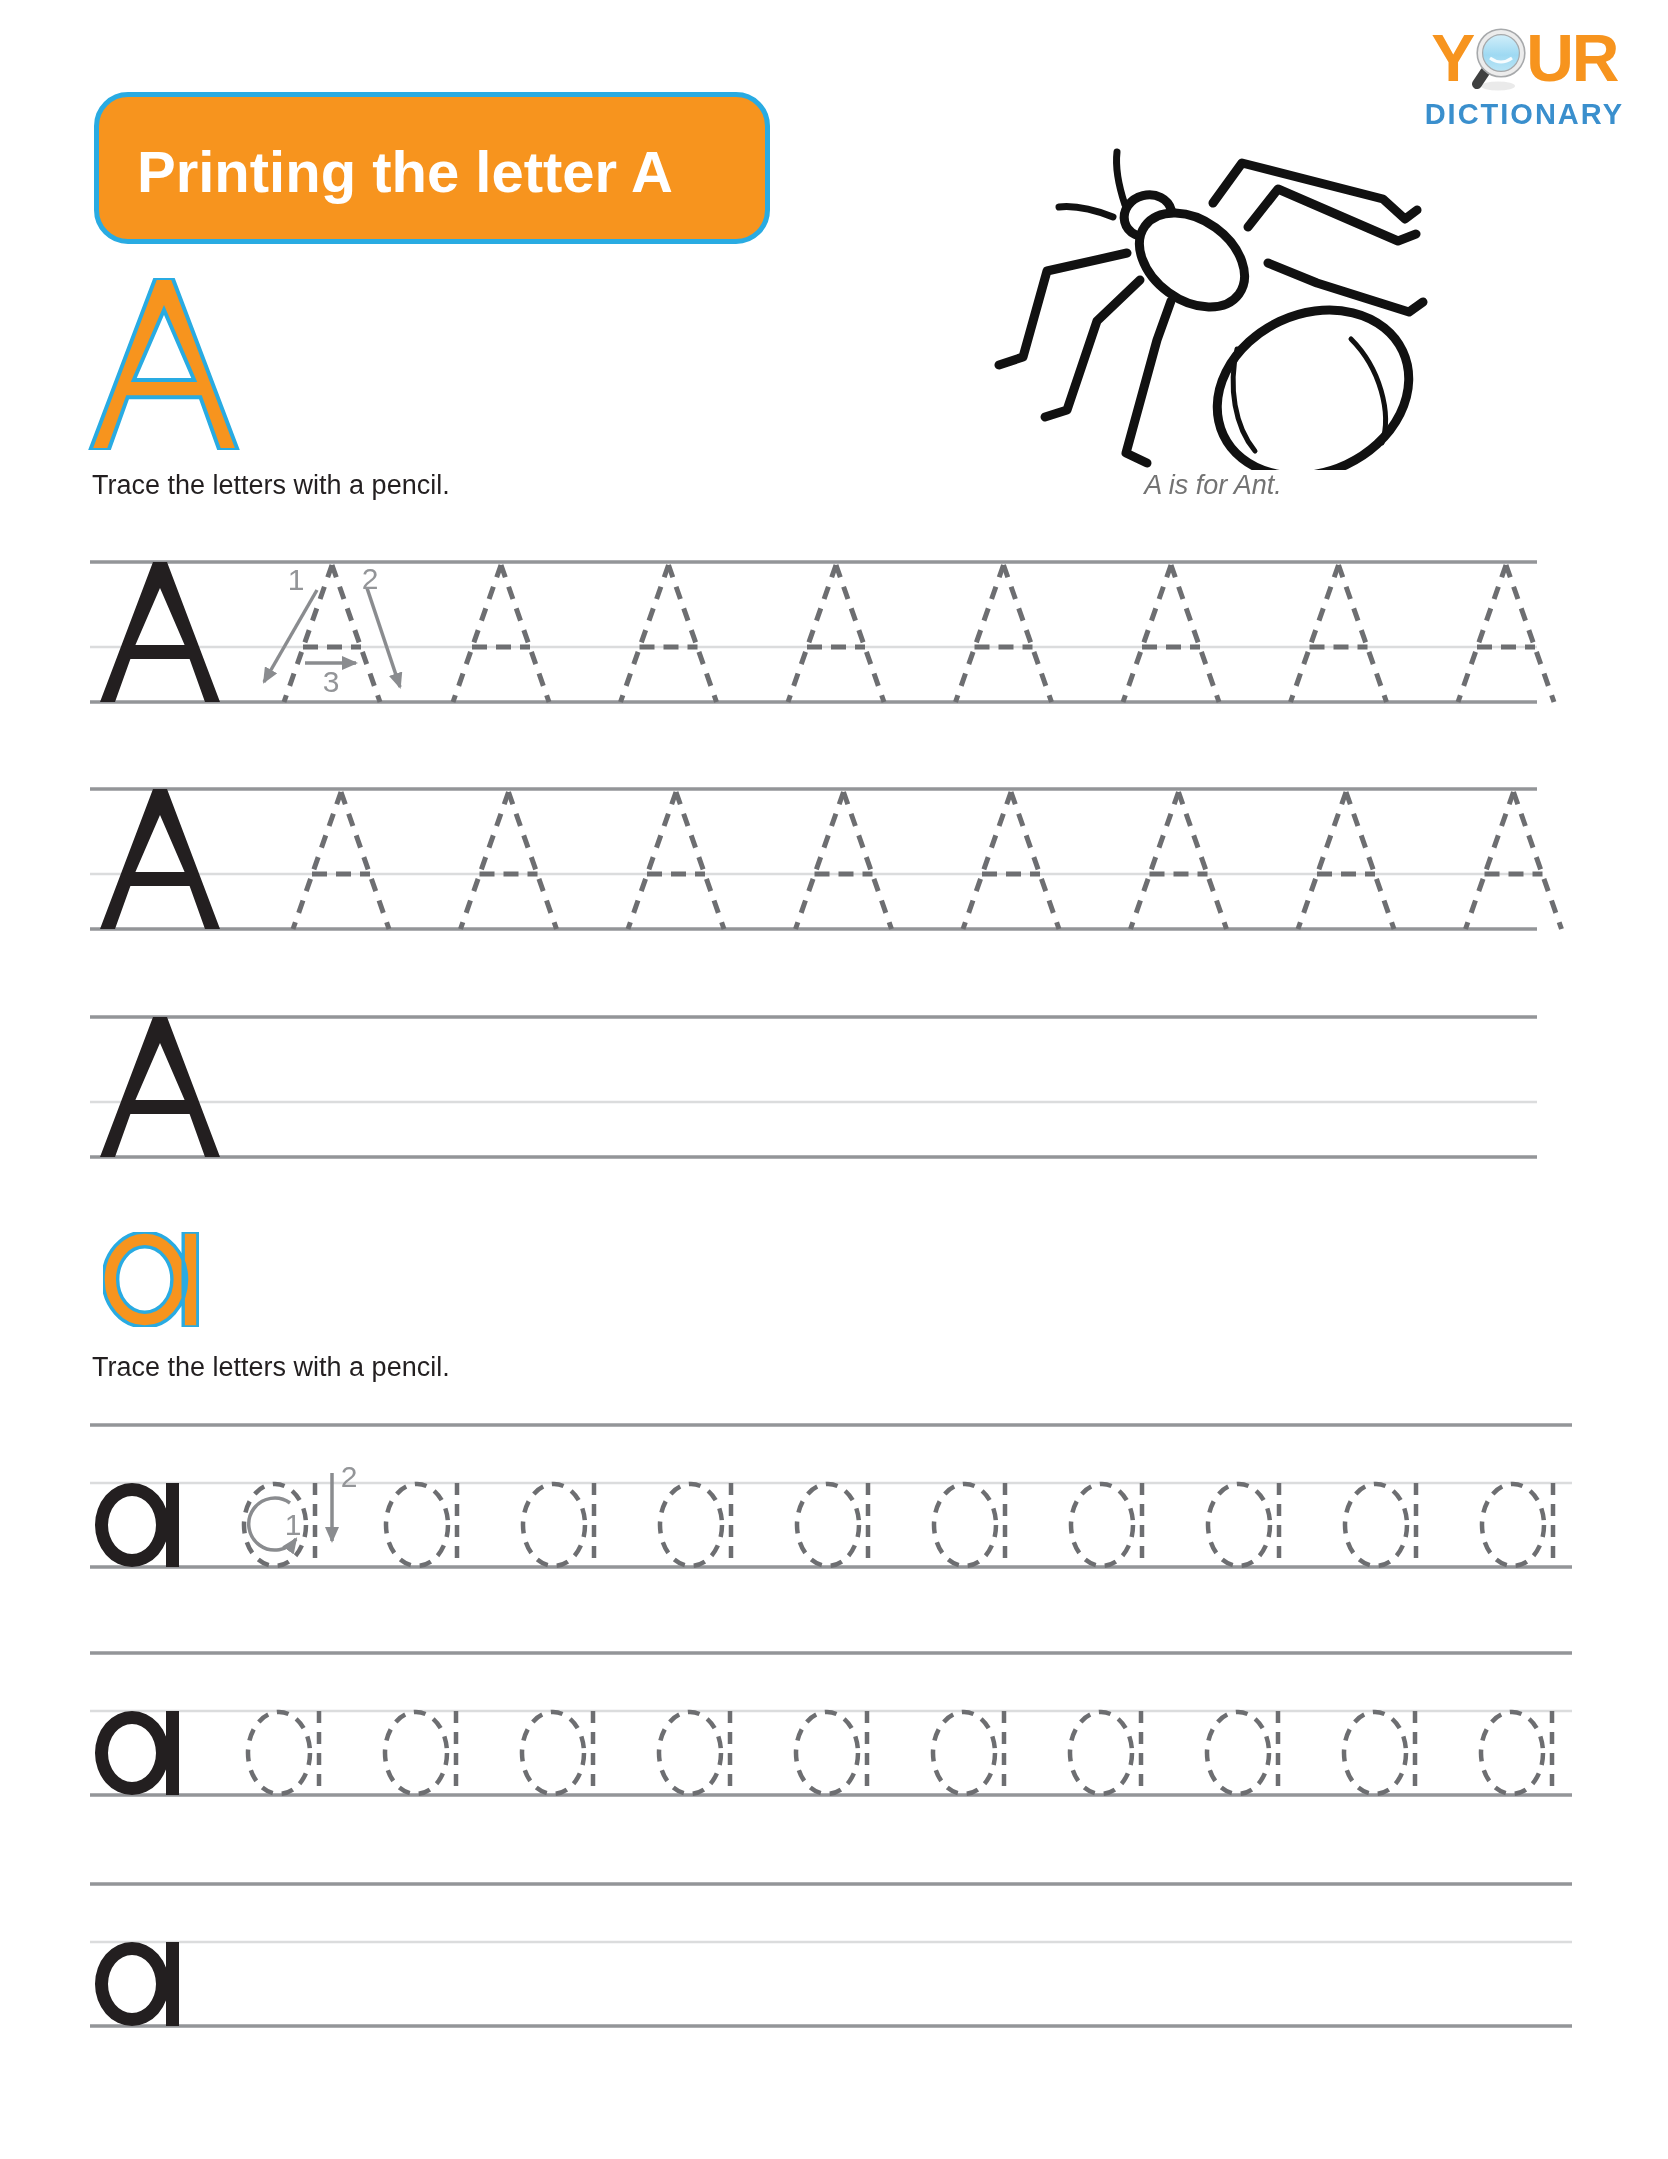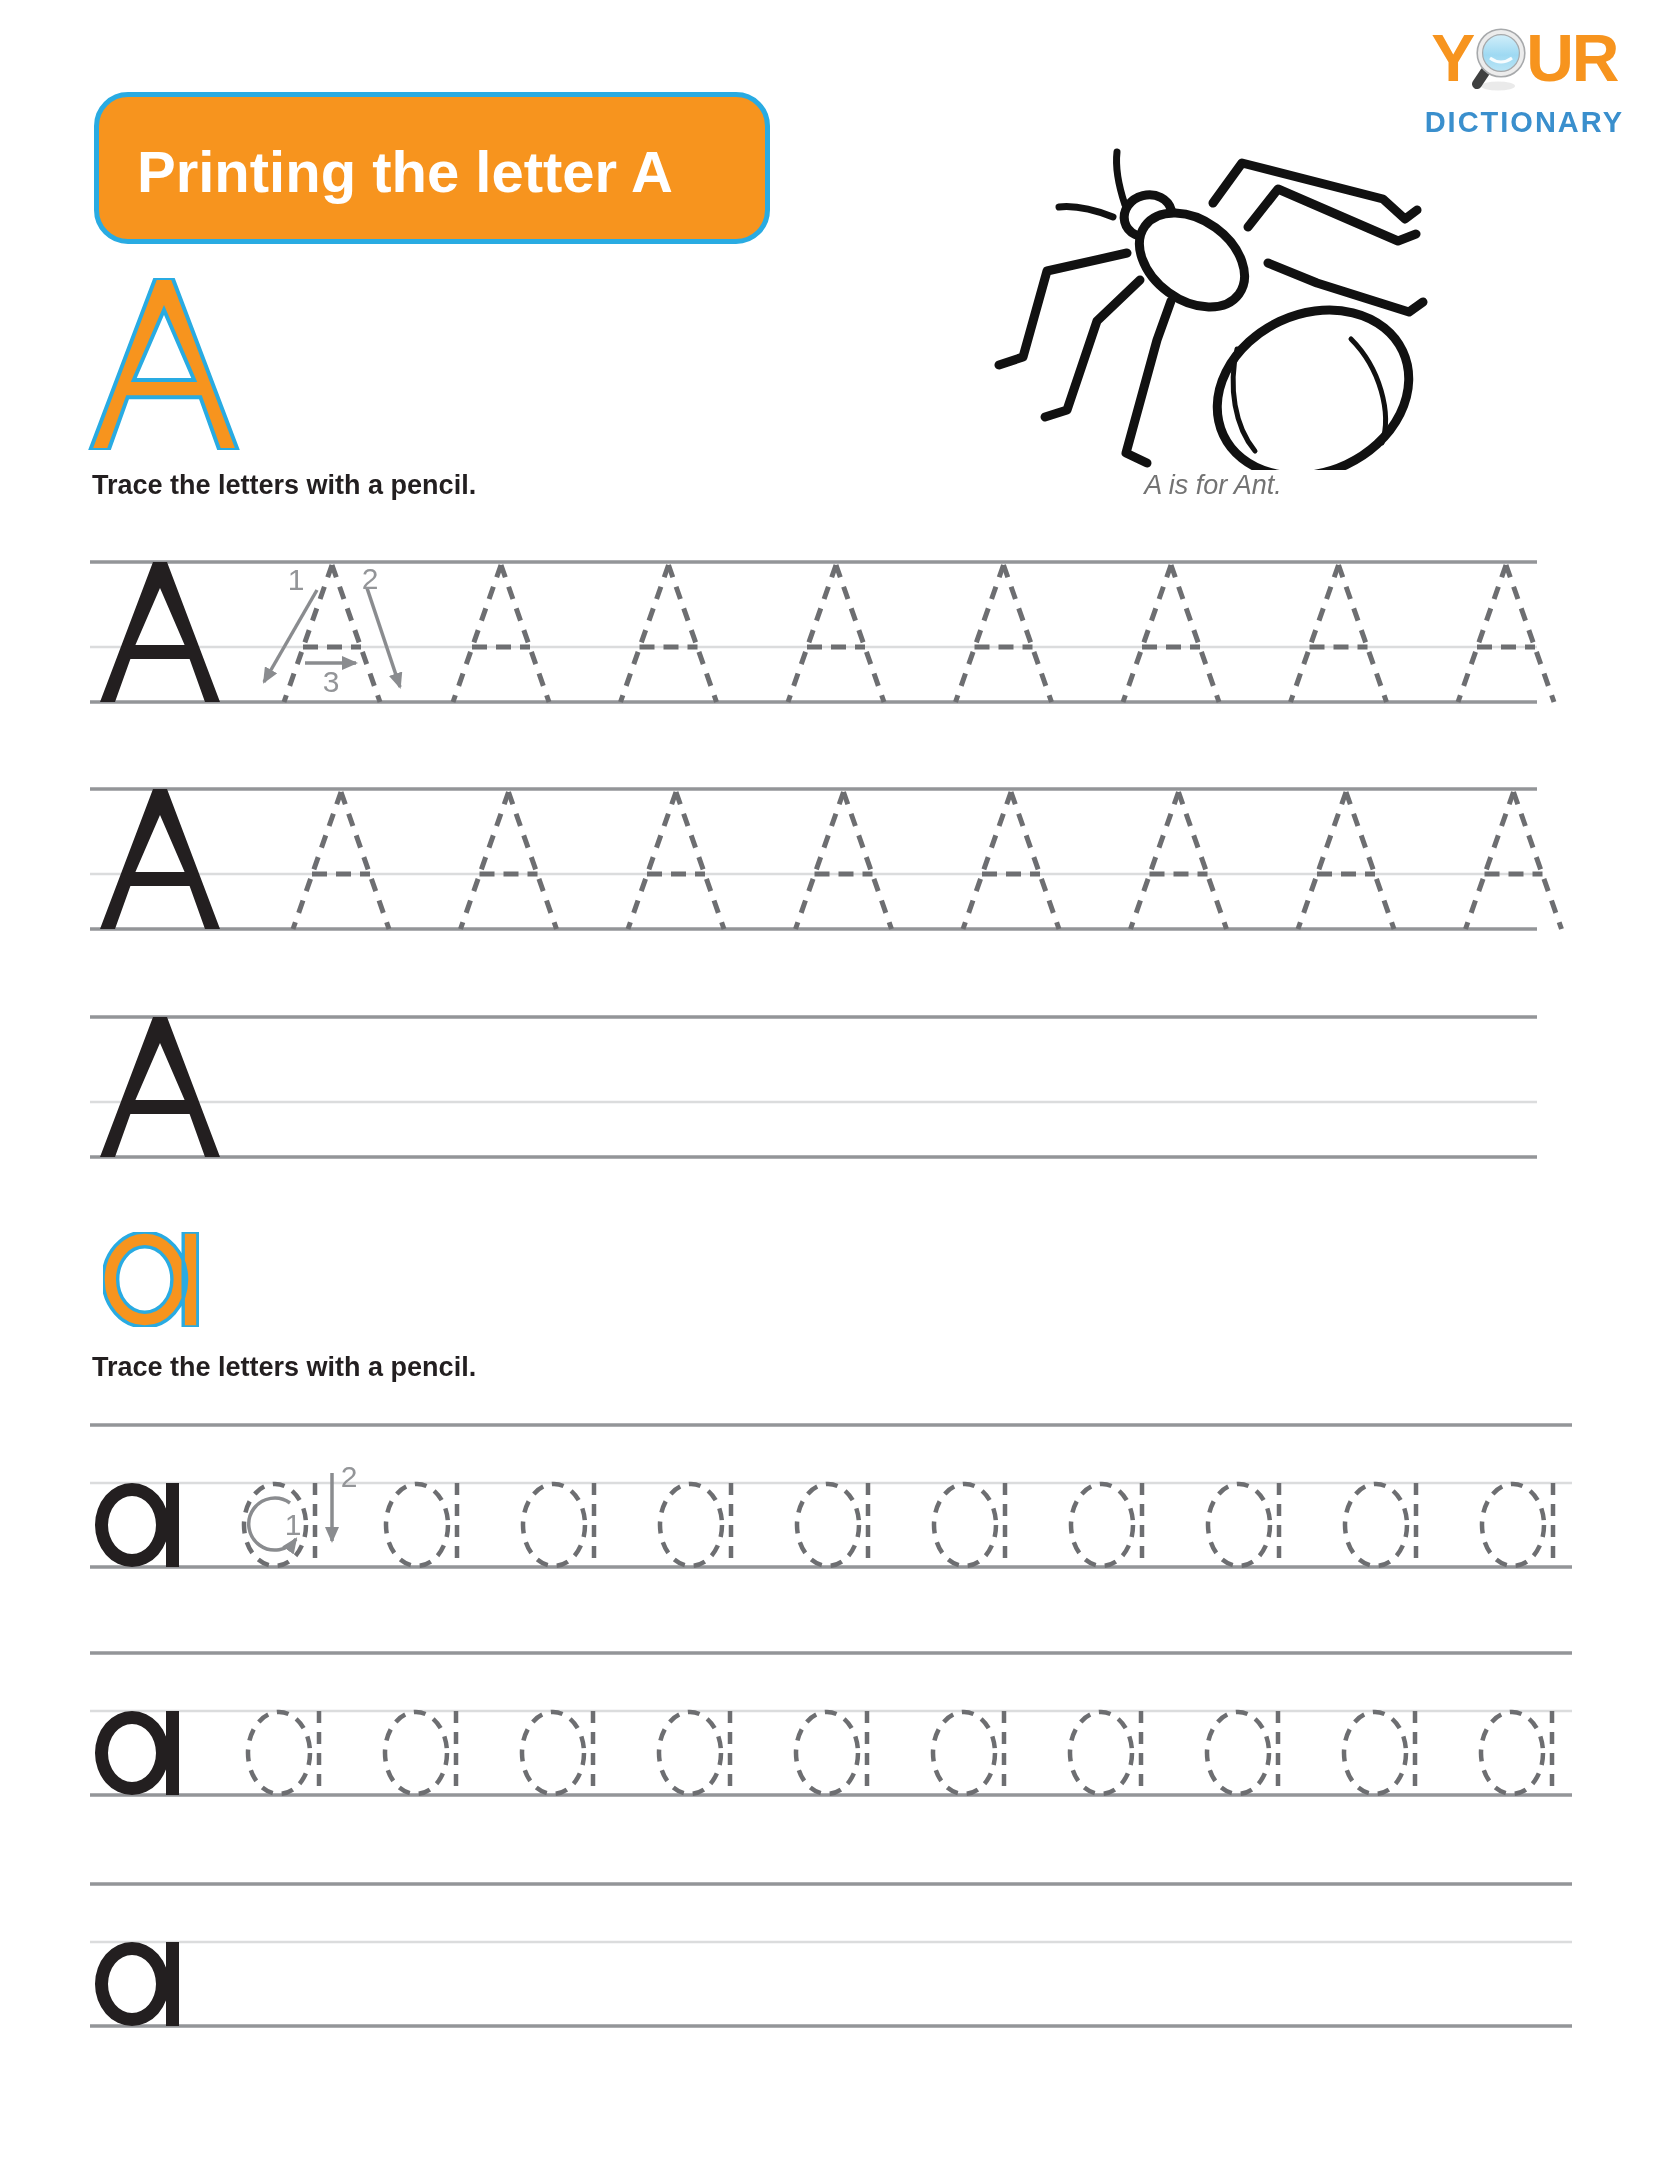--- a/index.html
+++ b/index.html
@@ -5,30 +5,30 @@
   html,body{margin:0;padding:0;background:#e8e8e8;}
   .page{
     position:relative;width:1668px;height:2159px;background:#ffffff;
     overflow:hidden;font-family:"Liberation Sans",sans-serif;margin:0 auto;
   }
   
   .logo{position:absolute;top:24px;right:44px;display:flex;flex-direction:column;align-items:center;}
   .logo-top{display:flex;align-items:center;}
   .logo-word{font-weight:bold;font-size:66px;letter-spacing:-2px;color:var(--orange);line-height:1;}
   .logo-glass{margin:0 -2px 0 -1px;position:relative;top:4px;}
-  .logo-bottom{font-weight:bold;font-size:29px;letter-spacing:2px;color:var(--logo-blue);margin-top:16px;line-height:1;}
+  .logo-bottom{font-weight:bold;font-size:29px;letter-spacing:2px;color:var(--logo-blue);margin-top:8px;line-height:1;}
   
   .banner{
     position:absolute;left:94px;top:92px;width:676px;height:152px;box-sizing:border-box;
     background:var(--orange);border:5px solid var(--cyan);border-radius:34px;
     display:flex;align-items:center;
   }
   .banner-text{color:#ffffff;font-weight:bold;font-size:58px;padding-left:38px;letter-spacing:0px;margin-top:7px;}
   .display-letter{position:absolute;}
-  .instruction{position:absolute;font-size:27px;color:#231f20;font-weight:bold;}
+  .instruction{position:absolute;font-size:27px;color:#231f20;}
   .ant{position:absolute;left:985px;top:125px;}
   .ant-caption{position:absolute;left:1048px;top:470px;width:330px;text-align:center;font-size:27px;color:#737373;font-style:italic;}
   .row-svg{position:absolute;left:0;}
 </style>
 </head>
 <body>
 
 <div class="page">
 
   <div class="logo">

